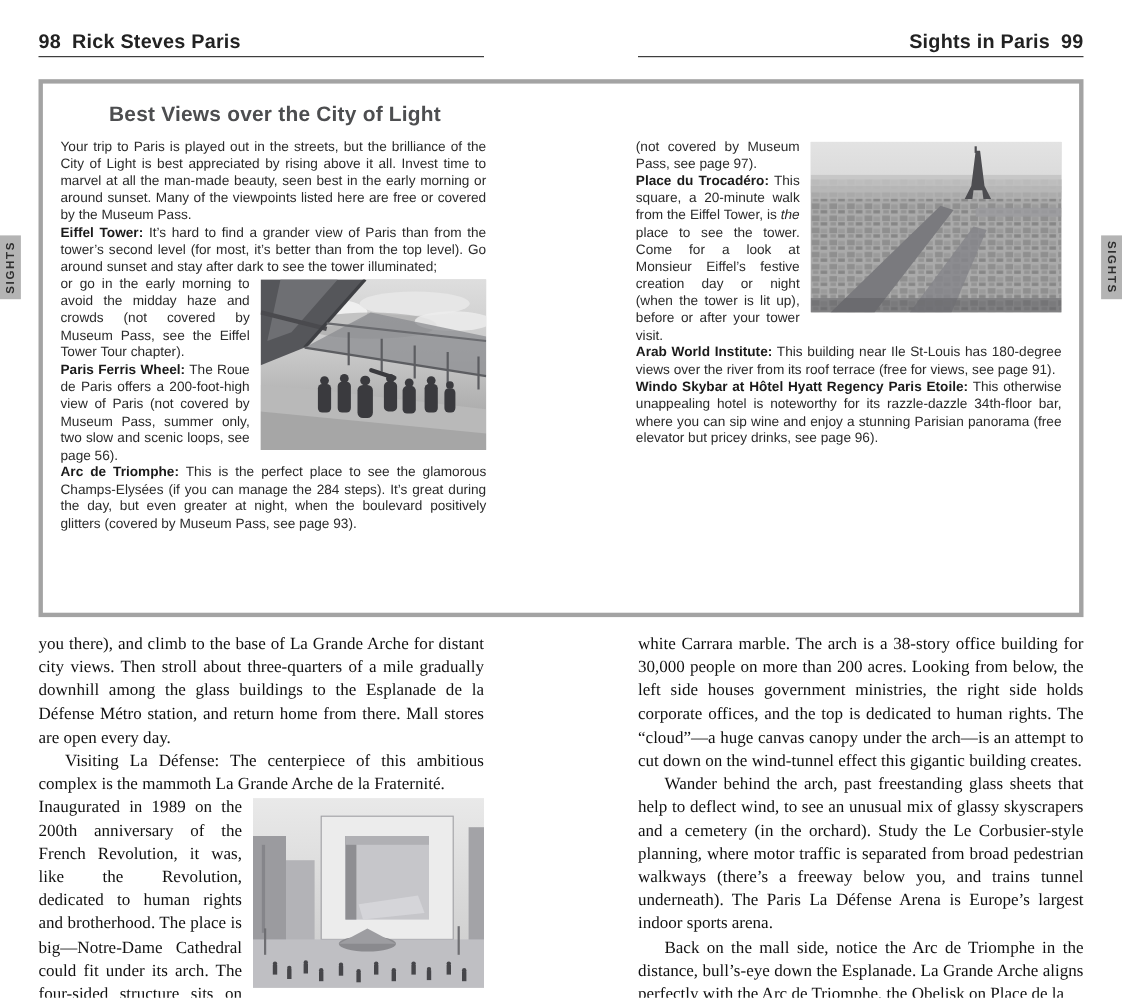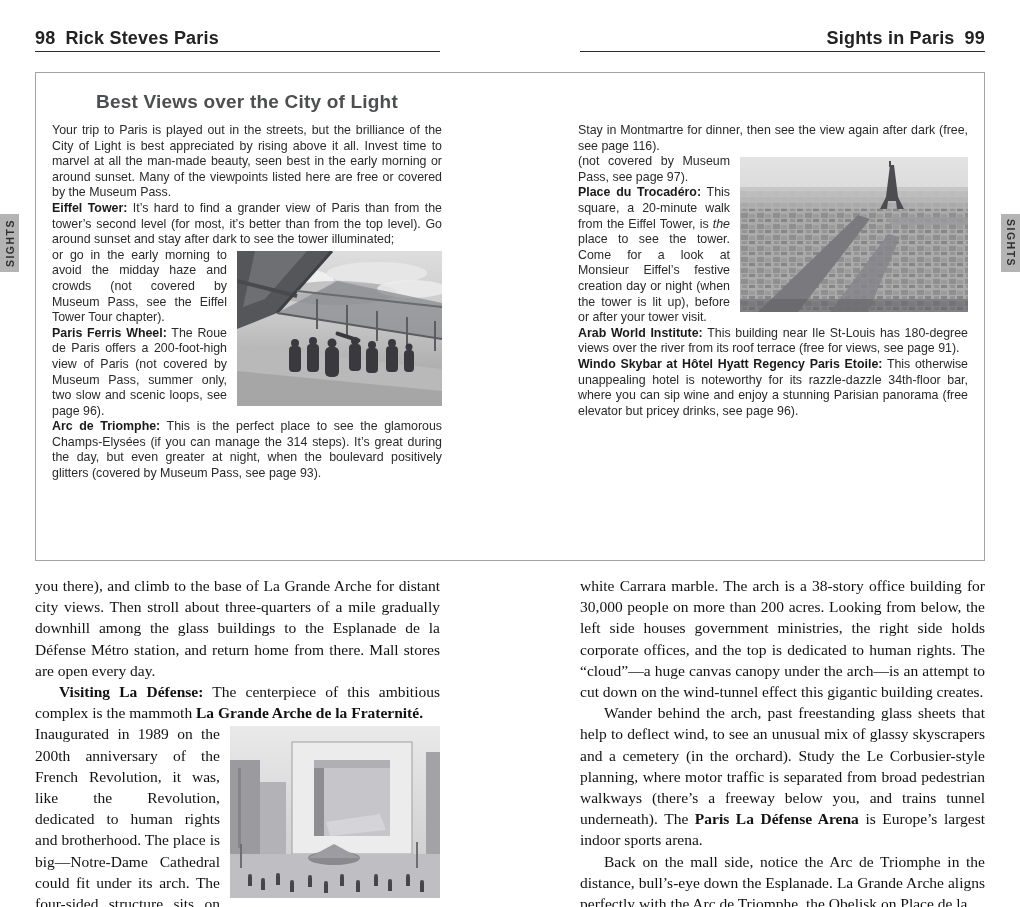--- a/index.html
+++ b/index.html
@@ -28,21 +28,21 @@
   .side-tab.right-tab { right:0; top:214px; }
   .side-tab span {
     writing-mode:vertical-rl; font-size:10.5px; font-weight:700;
     letter-spacing:1.5px; color:#2e2e2e;
   }
   .side-tab.left-tab span { transform:rotate(180deg); }
 
   
   .views-box {
     position:absolute; left:35px; top:72px; width:950px; height:489px;
-    border:1px solid #a3a3a3; background:#fff;
+    border:4px solid #a3a3a3; background:#fff;
     padding:10px 16px 0 16px; overflow:hidden;
   }
   .box-title {
     width:390px; text-align:center; font-size:19px; font-weight:700;
     color:#4d4e50; margin:8px 0 10px 0; letter-spacing:0.2px;
   }
   .box-cols { display:flex; gap:136px; }
   .box-col {
     width:390px; font-size:12.4px; line-height:15.6px;
     text-align:justify; color:#2a2a2a;
@@ -55,21 +55,21 @@
 
   
   .body-col {
     position:absolute; top:575px; width:405px;
     font-family:"Liberation Serif", serif; font-size:15.5px;
     line-height:21.2px; text-align:justify; color:#111;
   }
   .body-col.left  { left:35px; }
   .body-col.right { left:580px; }
   .sp { margin:0; }
-  .sp b { font-weight:700; }
+  .sp b { font-weight:400; }
   .indent { text-indent:24px; }
 </style>
 </head>
 <body>
 
 <div class="page">
 
   <div class="runhead left">
     <span>98</span><span class="gap"></span><span>Rick Steves Paris</span>
   </div>
@@ -131,27 +131,26 @@
               <circle cx="135" cy="94" r="4"></circle>
                 <rect x="129" y="97" width="12" height="25" rx="4"></rect>
               <circle cx="155" cy="92" r="4"></circle>
                 <rect x="149" y="95" width="12" height="26" rx="4"></rect>
               <circle cx="172" cy="96" r="3.5"></circle>
                 <rect x="167" y="99" width="10" height="22" rx="4"></rect>
               <rect x="98" y="84" width="26" height="4" rx="2" transform="rotate(18 111 86)"></rect>
             </g>
           </svg>
           <p class="bp"><span>or go in the early morning to avoid the midday haze and crowds (not covered by Museum Pass, see the Eiffel Tower Tour chapter).</span></p>
-          <p class="bp"><b>Paris Ferris Wheel:</b><span> The Roue de Paris offers a 200-foot-high view of Paris (not covered by Museum Pass, summer only, two slow and scenic loops, see page 96).</span></p>
-          <p class="bp"><b>Arc de Triomphe:</b><span> This is the perfect place to see the glamorous Champs-Elysées (if you can manage the 314 steps). It’s great during the day, but even greater at night, when the boulevard positively glitters (covered by Museum Pass, see page 93).</span></p>
+          <p class="bp"><b>Paris Ferris Wheel:</b><span> The Roue de Paris offers a 200-foot-high view of Paris (not covered by Museum Pass, summer only, two slow and scenic loops, see page 56).</span></p>
+          <p class="bp"><b>Arc de Triomphe:</b><span> This is the perfect place to see the glamorous Champs-Elysées (if you can manage the 284 steps). It’s great during the day, but even greater at night, when the boulevard positively glitters (covered by Museum Pass, see page 93).</span></p>
         </div>
       </div>
 
       <div class="box-col">
-        <p class="bp"><span>Stay in Montmartre for dinner, then see the view again after dark (free, see page 116).</span></p>
         <div>
           <svg class="photo" width="228" height="155" viewBox="0 0 228 155" aria-hidden="true">
             <defs>
               <linearGradient id="gB" x1="0" x2="0" y1="0" y2="1">
                 <stop offset="0" stop-color="#e3e3e3"></stop>
                   <stop offset="1" stop-color="#bdbdbd"></stop>
               </linearGradient>
               <pattern id="pB" width="16" height="11" patternUnits="userSpaceOnUse">
                 <rect width="16" height="11" fill="#aaaaaa"></rect>
                 <rect x="1" y="1" width="7" height="5" fill="#8f8f8f"></rect>

